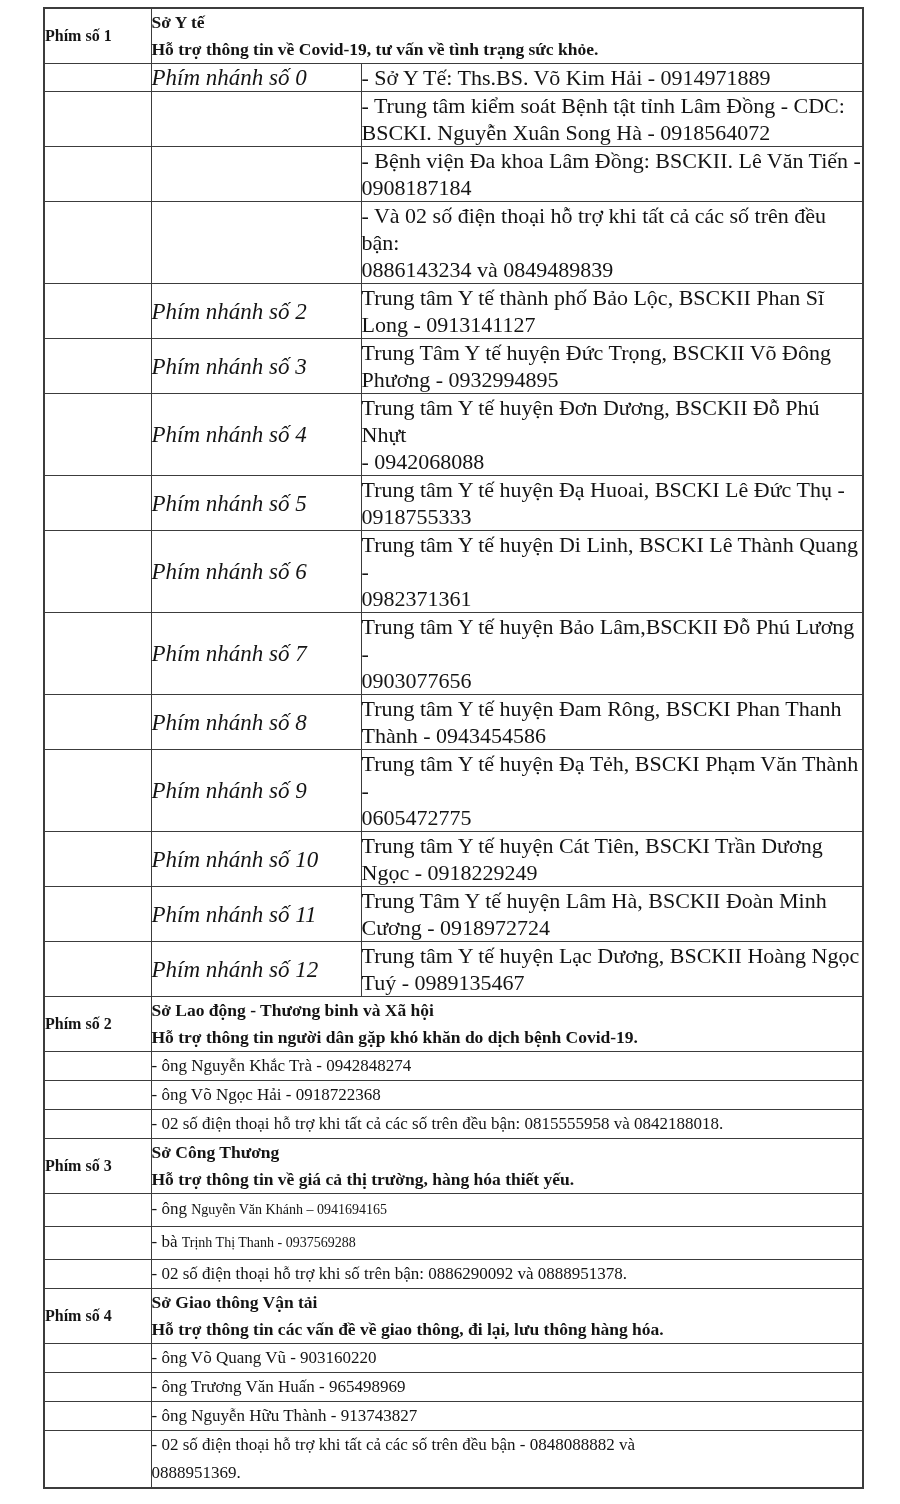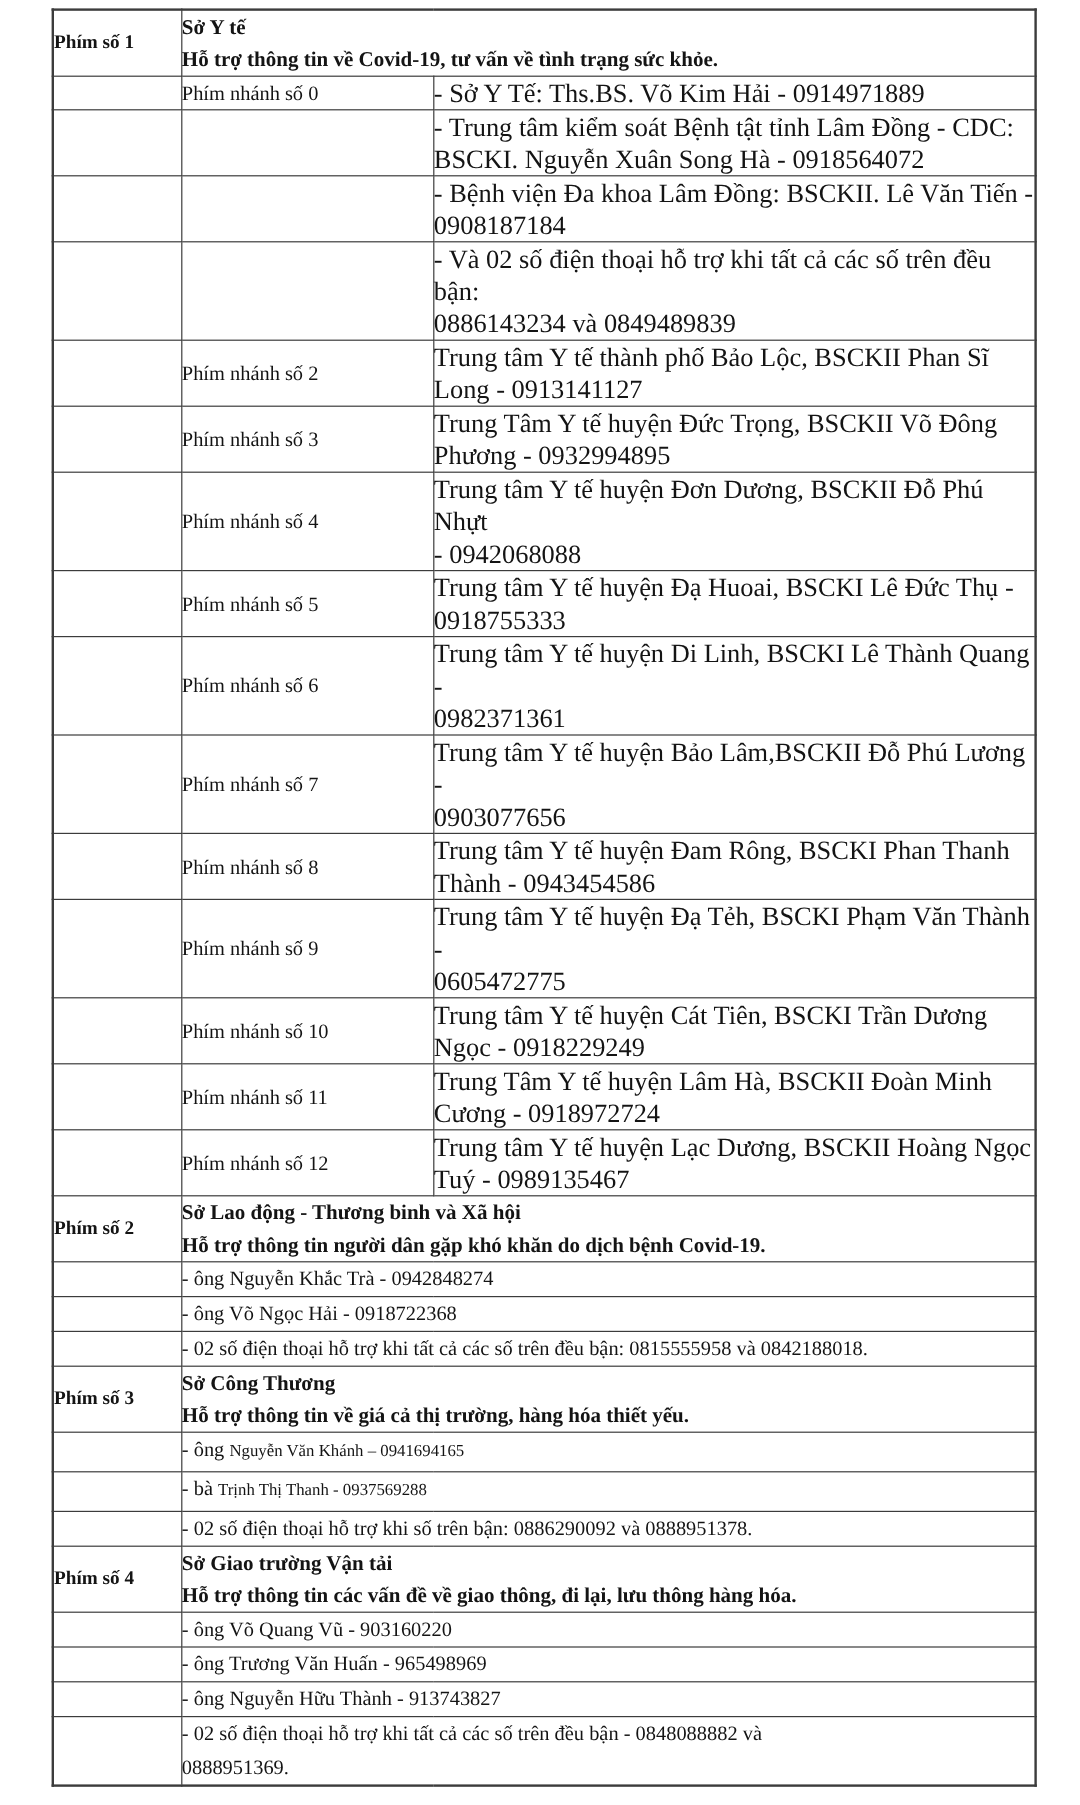--- a/index.html
+++ b/index.html
@@ -38,23 +38,24 @@
     line-height: 26px;
   }
   td.hdr {
     font-weight: bold;
     font-size: 17.5px;
     line-height: 27px;
     padding: 1px 6px 1px 12px;
     margin-top: 16px;
   }
   td.branch {
-    font-size: 17px;
+    font-size: 23px;
     line-height: 27px;
     padding: 0 4px 0 12px;
+    font-style: italic;
   }
   td.contact {
     font-size: 22px;
     line-height: 27px;
     padding: 1px 6px 1px 12px;
     white-space: pre-line;
   }
   td.wide {
     font-size: 17px;
     line-height: 28px;
@@ -211,21 +212,21 @@
     <td class="wide" colspan="2"><span>- bà </span><span class="big">Trịnh Thị Thanh - 0937569288</span></td>
   </tr>
   <tr>
     <td class="empty"></td>
     <td class="wide" colspan="2">- 02 số điện thoại hỗ trợ khi số trên bận: 0886290092 và 0888951378.</td>
   </tr>
 
   <tr>
     <td class="key">Phím số 4</td>
     <td class="hdr" colspan="2">
-      <div>Sở Giao trường Vận tải</div>
+      <div>Sở Giao thông Vận tải</div>
       <div>Hỗ trợ thông tin các vấn đề về giao thông, đi lại, lưu thông hàng hóa.</div>
     </td>
   </tr>
   <tr>
     <td class="empty"></td>
     <td class="wide" colspan="2">- ông Võ Quang Vũ - 903160220</td>
   </tr>
   <tr>
     <td class="empty"></td>
     <td class="wide" colspan="2">- ông Trương Văn Huấn - 965498969</td>

